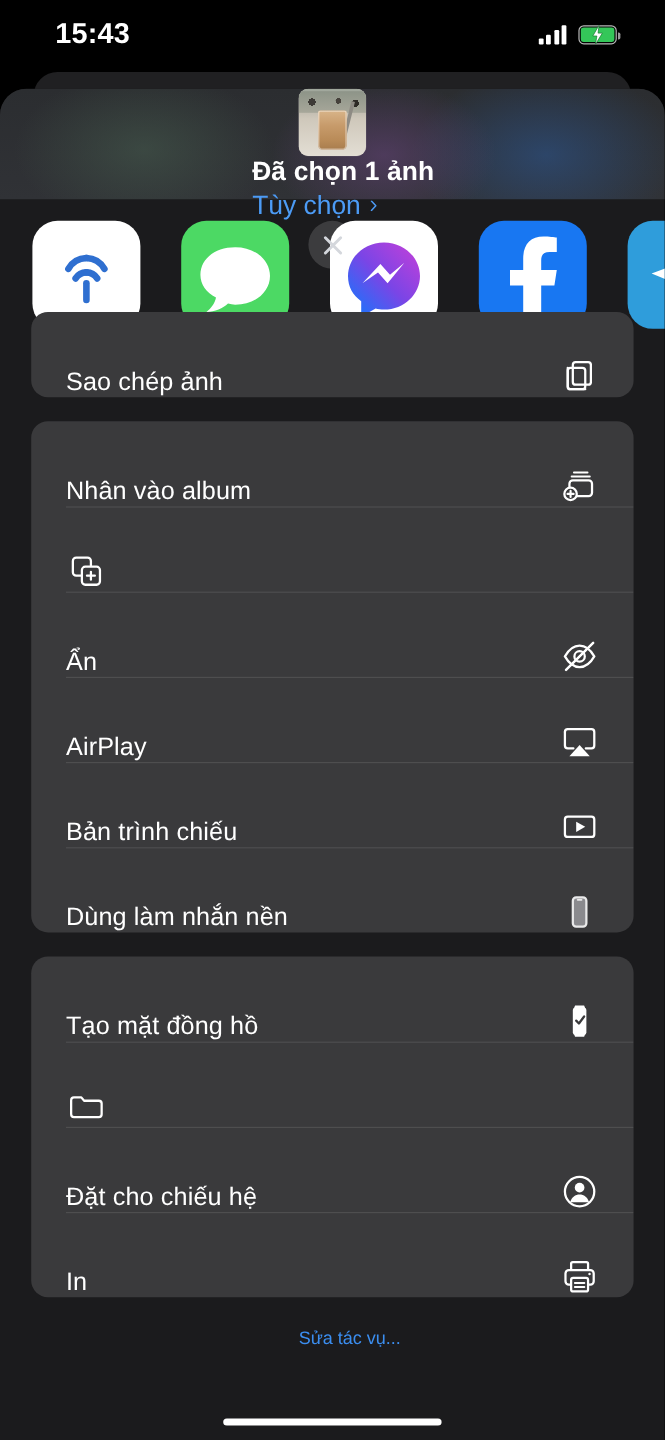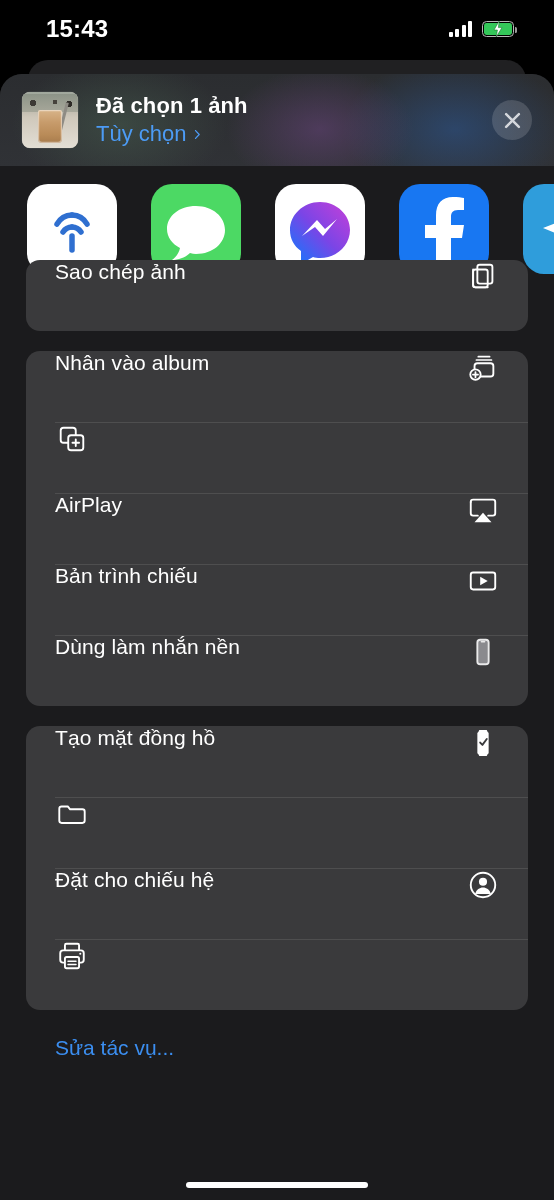--- a/index.html
+++ b/index.html
@@ -80,20 +80,21 @@
     position:relative;
     height:92px;
     background:
       radial-gradient(ellipse 150px 90px at 120px 55%, rgba(70,92,78,0.55), rgba(0,0,0,0) 72%),
       radial-gradient(ellipse 130px 85px at 320px 60%, rgba(104,68,124,0.55), rgba(0,0,0,0) 72%),
       radial-gradient(ellipse 150px 95px at 455px 60%, rgba(44,84,140,0.6), rgba(0,0,0,0) 75%),
       linear-gradient(180deg,#2b2d30 0%, #303236 100%);
     display:flex; align-items:center;
     padding:0 22px 0 22px;
     z-index:20;
+    flex-direction:column;
   }
   .header-thumb {
     width:56px; height:56px;
     border-radius:8px;
     flex:0 0 auto;
     overflow:hidden;
     position:relative;
     background:#c9c4bb;
     box-shadow:0 0 0 0.5px rgba(255,255,255,0.12);
   }
@@ -188,21 +189,21 @@
     z-index:15;
   }
   .group {
     background:#3a3a3c;
     border-radius:14px;
     overflow:hidden;
     margin-bottom:20px;
   }
   .row {
     height:71px;
-    display:flex; align-items:flex-start;
+    display:flex; align-items:flex-end;
     padding:0 28px 0 29px;
     position:relative;
   }
   .row + .row::before {
     content:"";
     position:absolute; left:29px; right:0; top:0;
     height:1px; background:rgba(255,255,255,0.10);
   }
   .row-label {
     flex:1 1 auto;
@@ -212,21 +213,21 @@
   .row-icon {
     flex:0 0 auto;
     width:34px; height:34px;
     display:flex; align-items:center; justify-content:center;
     color:#fff;
   }
   .row-icon svg { display:block; }
 
   .edit-actions {
     padding:6px 0 0 29px;
-    font-size:21px; color:#3b8ef0;
+    font-size:15px; color:#3b8ef0;text-align:center;
   }
 
   
   .home-indicator {
     position:absolute; bottom:12px; left:50%;
     transform:translateX(-50%);
     width:182px; height:6px;
     background:#fff; border-radius:3px;
     z-index:50;
   }
@@ -377,20 +378,30 @@
         <div class="row">
           <div class="row-icon">
             <svg viewBox="0 0 34 34" width="32" height="32">
               <rect x="5" y="5" width="16" height="16" rx="3" fill="none" stroke="#fff" stroke-width="2"></rect>
               <rect x="13" y="13" width="16" height="16" rx="3" fill="#3a3a3c" stroke="#fff" stroke-width="2"></rect>
               <path d="M21 17.5 V24.5 M17.5 21 H24.5" stroke="#fff" stroke-width="2" stroke-linecap="round"></path>
             </svg>
           </div>
         </div>
 
+        <div class="row">
+          <div class="row-label">Ẩn</div>
+          <div class="row-icon">
+            <svg viewBox="0 0 34 34" width="32" height="32">
+              <path d="M4 17 C8 10 12.5 7.5 17 7.5 C21.5 7.5 26 10 30 17 C26 24 21.5 26.5 17 26.5 C12.5 26.5 8 24 4 17 Z" fill="none" stroke="#fff" stroke-width="2"></path>
+              <circle cx="17" cy="17" r="4.6" fill="none" stroke="#fff" stroke-width="2"></circle>
+              <path d="M5 29 L29 5" stroke="#fff" stroke-width="2.2" stroke-linecap="round"></path>
+            </svg>
+          </div>
+        </div>
 
         <div class="row">
           <div class="row-label">AirPlay</div>
           <div class="row-icon">
             <svg viewBox="0 0 34 34" width="32" height="32">
               <path d="M4 8.5 A2.5 2.5 0 0 1 6.5 6 H27.5 A2.5 2.5 0 0 1 30 8.5 V20.5 A2.5 2.5 0 0 1 27.5 23 H22.5" fill="none" stroke="#fff" stroke-width="2" stroke-linecap="round"></path>
               <path d="M4 8.5 V20.5 A2.5 2.5 0 0 0 6.5 23 H11.5" fill="none" stroke="#fff" stroke-width="2" stroke-linecap="round"></path>
               <path d="M17 20 L26 30 H8 Z" fill="#fff"></path>
             </svg>
           </div>
@@ -445,20 +456,21 @@
           <div class="row-icon">
             <svg viewBox="0 0 34 34" width="32" height="32">
               <circle cx="17" cy="17" r="13" fill="none" stroke="#fff" stroke-width="2"></circle>
               <circle cx="17" cy="13.5" r="4.3" fill="#fff"></circle>
               <path d="M8.6 26.5 C10 21.8 13.3 19.6 17 19.6 C20.7 19.6 24 21.8 25.4 26.5" fill="#fff"></path>
             </svg>
           </div>
         </div>
 
         <div class="row">
+          <div class="row-label">In</div>
           <div class="row-icon">
             <svg viewBox="0 0 34 34" width="32" height="32">
               <path d="M9.5 11 V5.5 A1.5 1.5 0 0 1 11 4 H23 A1.5 1.5 0 0 1 24.5 5.5 V11" fill="none" stroke="#fff" stroke-width="2"></path>
               <rect x="4.5" y="11" width="25" height="13" rx="3" fill="none" stroke="#fff" stroke-width="2"></rect>
               <rect x="9.5" y="18" width="15" height="12" rx="1.8" fill="#3a3a3c" stroke="#fff" stroke-width="2"></rect>
               <path d="M12.8 22.5 H21.2 M12.8 26 H21.2" stroke="#fff" stroke-width="1.7" stroke-linecap="round"></path>
               <circle cx="25.8" cy="14.6" r="1.1" fill="#fff"></circle>
             </svg>
           </div>
         </div>

